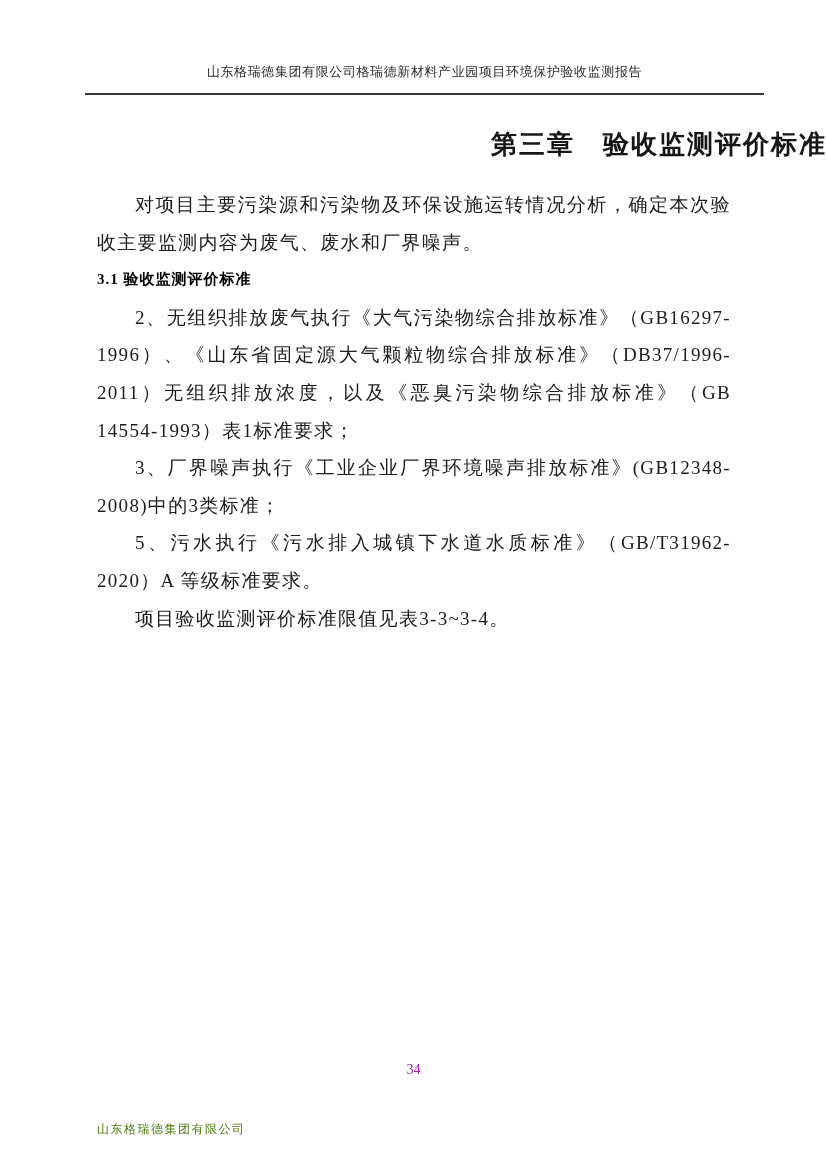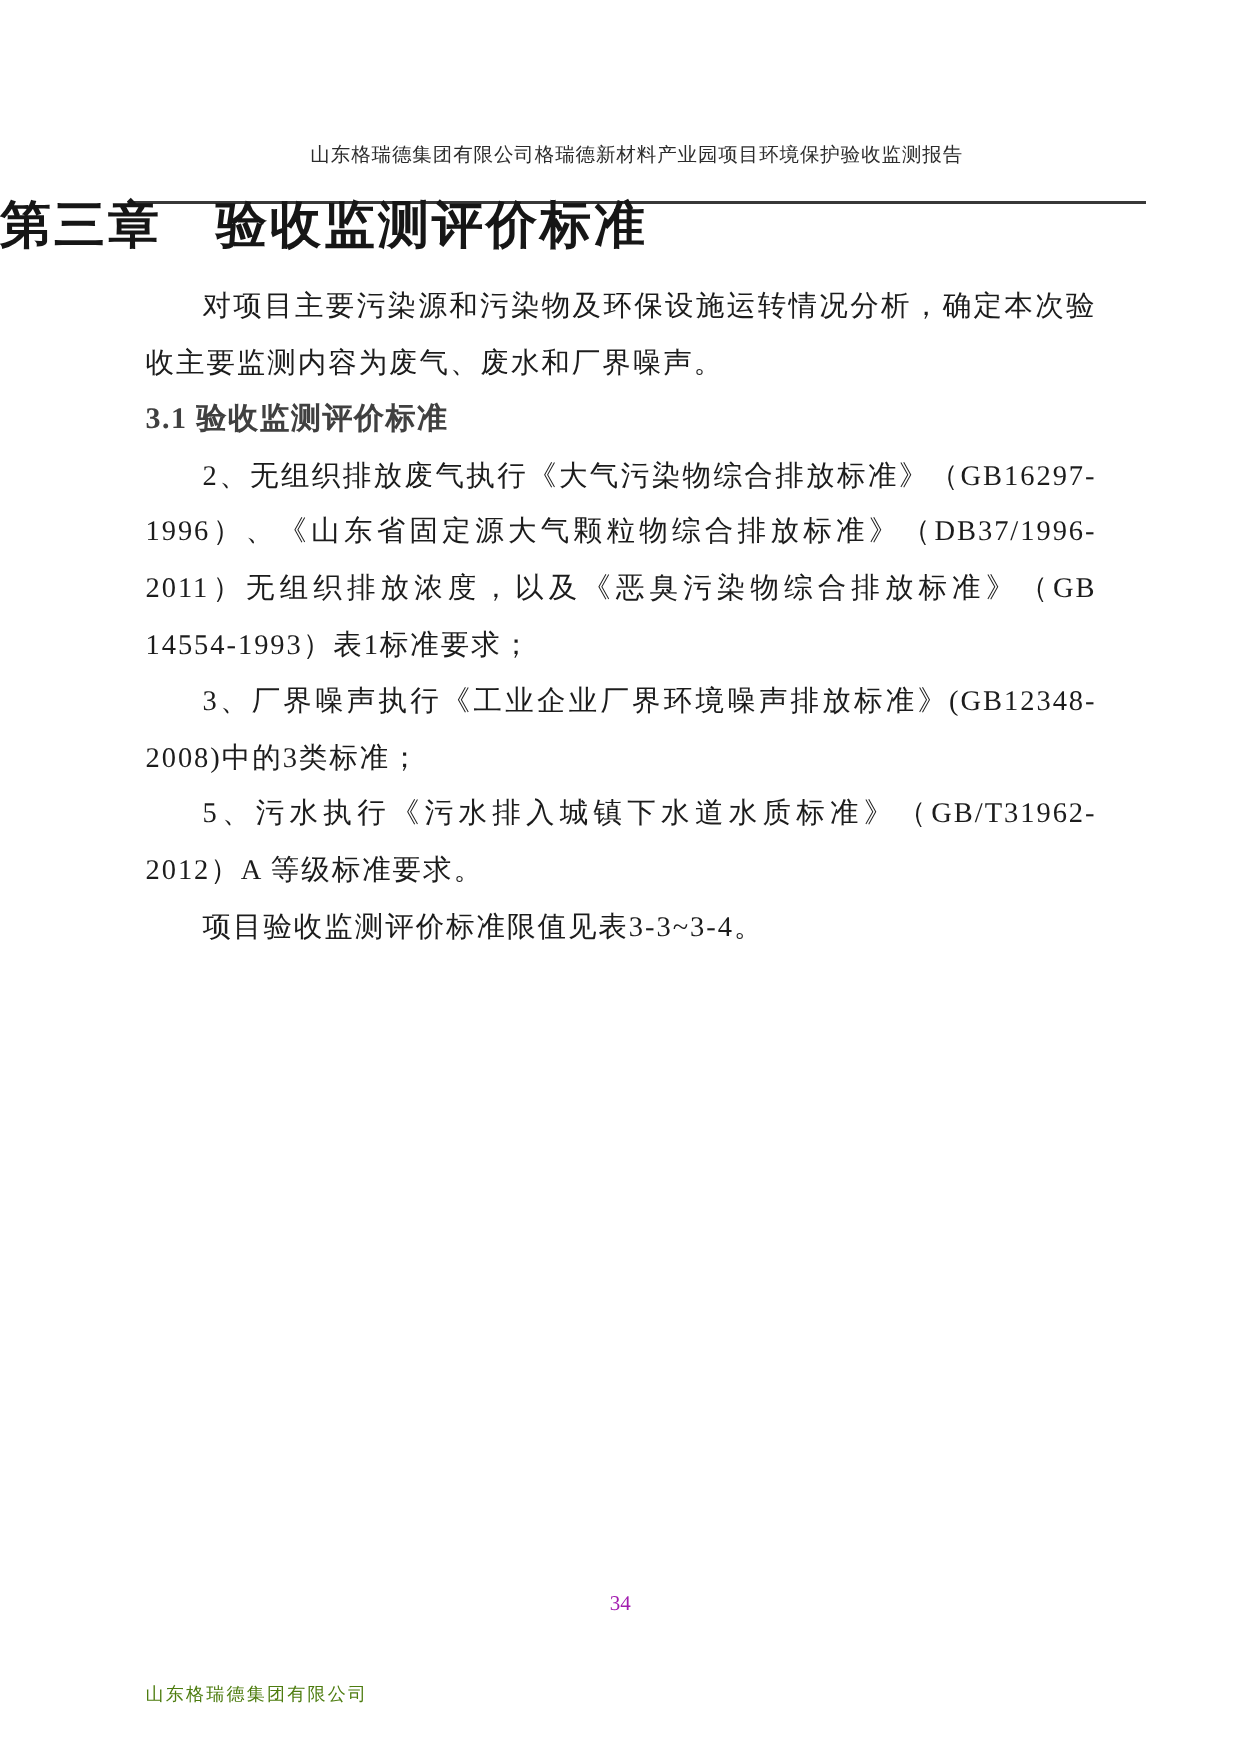--- a/index.html
+++ b/index.html
@@ -20,33 +20,32 @@
   
   .doc-header {
     position: absolute;
     top: 63px;
     left: 85px;
     right: 63px;
     text-align: center;
     font-size: 13px;
     letter-spacing: 0.6px;
     color: #2c2c2c;
-    padding-bottom: 22px;
+    padding-bottom: 12px;
     border-bottom: 2px solid #383838;
-    margin-top: 31px;
   }
   
   .chapter-title {
     position: absolute;
     top: 127px;
     left: 0;
     right: 0;
     margin: 0;
-    text-align: left;
-    font-size: 34px;
+    text-align: right;
+    font-size: 26px;
     font-weight: bold;
     letter-spacing: 2px;
     color: #161616;
   }
   
   .content {
     position: absolute;
     top: 186px;
     left: 97px;
     width: 634px;
@@ -58,25 +57,25 @@
   }
   .content p,
   .content h2 {
     margin: 0;
     padding: 0;
   }
   .indent {
     text-indent: 2em;
   }
   .section-heading {
-    font-size: 20px;
+    font-size: 15px;
     font-weight: bold;
     line-height: 37.6px;
     letter-spacing: 1px;
-    color: #404040;
+    color: #000000;
   }
   
   .page-number {
     position: absolute;
     top: 1062px;
     left: 0;
     right: 0;
     text-align: center;
     font-size: 14px;
     color: #a21caf;
@@ -106,21 +105,21 @@
     <p class="indent">对项目主要污染源和污染物及环保设施运转情况分析，确定本次验收主要监测内容为废气、废水和厂界噪声。</p>
 
     <h2 class="section-heading">3.1 验收监测评价标准</h2>
 
 
     <p class="indent">2、无组织排放废气执行《大气污染物综合排放标准》（GB16297-1996）、《山东省固定源大气颗粒物综合排放标准》（DB37/1996-2011）无组织排放浓度，以及《恶臭污染物综合排放标准》（GB 14554-1993）表1标准要求；</p>
 
     <p class="indent">3、厂界噪声执行《工业企业厂界环境噪声排放标准》(GB12348-2008)中的3类标准；</p>
 
 
-    <p class="indent">5、污水执行《污水排入城镇下水道水质标准》（GB/T31962-2012）A 等级标准要求。</p>
+    <p class="indent">5、污水执行《污水排入城镇下水道水质标准》（GB/T31962-2020）A 等级标准要求。</p>
 
 
     <p class="indent">项目验收监测评价标准限值见表3-3~3-4。</p>
 
   </main>
 
   <div class="page-number">34</div>
 
   <div class="footer-company">山东格瑞德集团有限公司</div>
 

